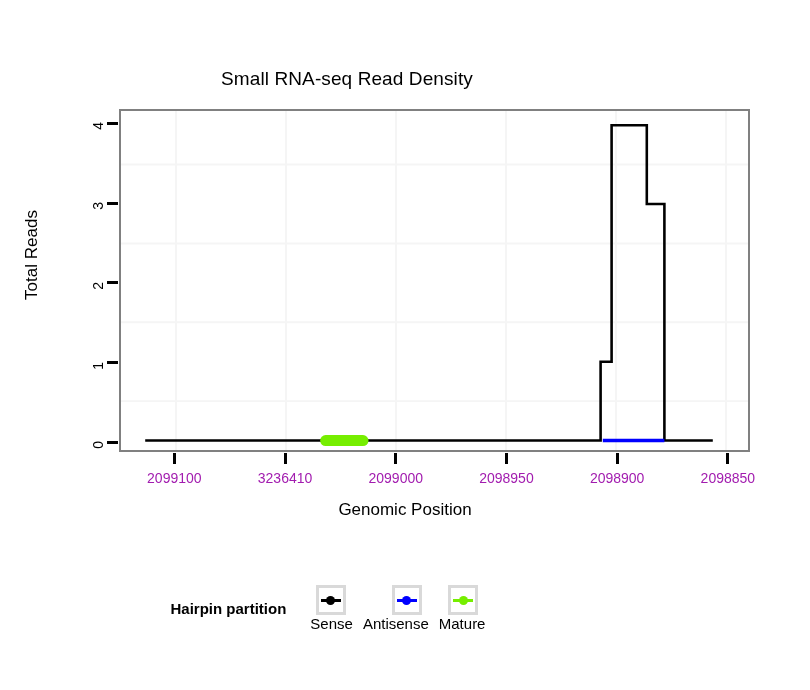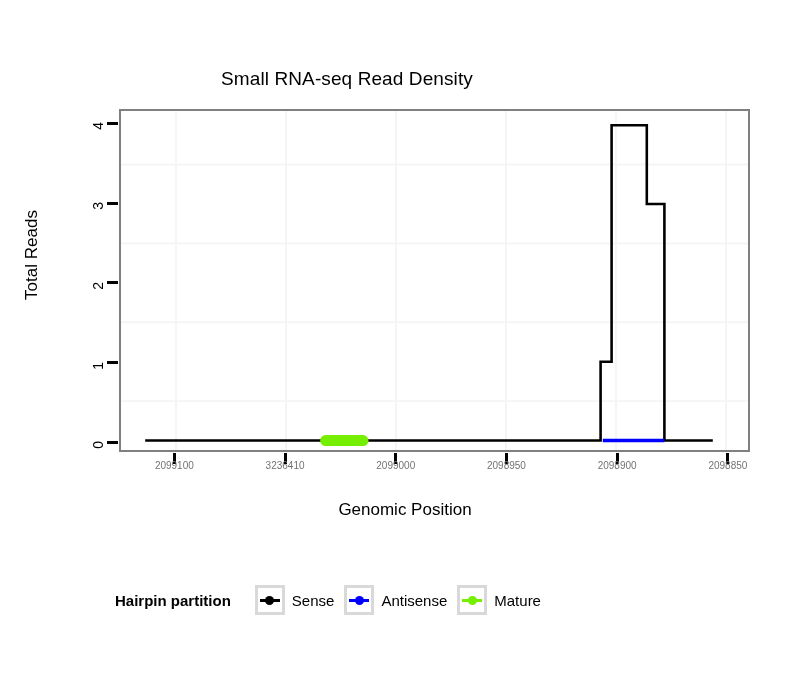--- a/index.html
+++ b/index.html
@@ -56,25 +56,25 @@
   }
   .tick-y {
     position: absolute;
     width: 11px;
     height: 3px;
     background: #000;
     left: 107px;
   }
   .xlab {
     position: absolute;
-    top: 460px;
-    font-size: 10px;
+    top: 470px;
+    font-size: 14px;
     text-align: center;
     width: 110px;
-    color: #737373;
+    color: #a21caf;
   }
   .ylab {
     position: absolute;
     left: 72px;
     width: 26px;
     font-size: 14px;
     text-align: right;
     color: #000;
     transform-origin: 100% 50%;
     transform: rotate(-90deg);
@@ -114,22 +114,23 @@
   }
   #legend-title {
     font-size: 15px;
     font-weight: bold;
     color: #000;
     margin-right: 16px;
     white-space: nowrap;
   }
   .legend-entry {
     display: flex;
-    align-items: center;
+    align-items: flex-end;
     margin-right: 10px;
+    flex-direction: column;
   }
   .legend-key {
     width: 30px;
     height: 30px;
     border: 3px solid #d9d9d9;
     background: #ffffff;
     box-sizing: border-box;
     position: relative;
     margin-right: 7px;
   }

